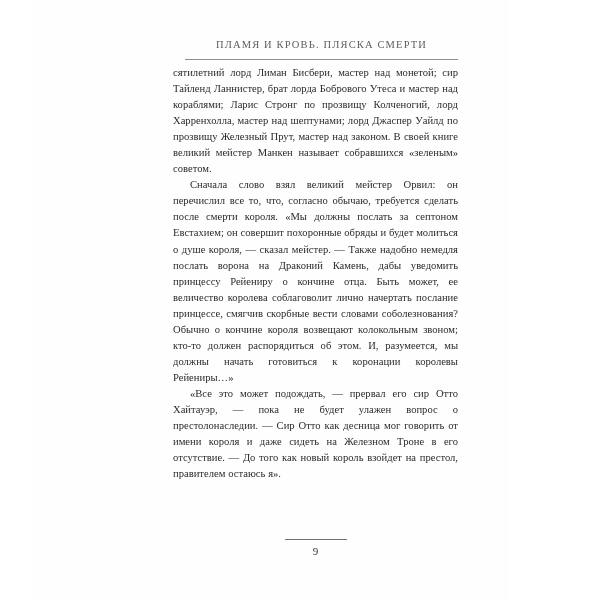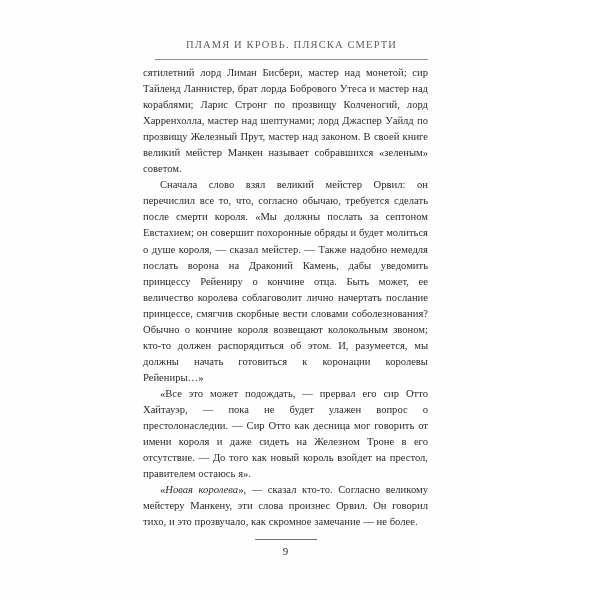--- a/index.html
+++ b/index.html
@@ -13,20 +13,21 @@
     font-family: "Liberation Serif", "DejaVu Serif", serif;
     overflow: hidden;
   }
 
   .page {
     position: relative;
     width: 479px;
     height: 600px;
     background: #fefefe;
     box-sizing: border-box;
+    margin-left: 30px;
   }
 
   
   .running-head {
     position: absolute;
     left: 155px;
     top: 38px;
     width: 273px;
     text-align: center;
   }
@@ -104,21 +105,20 @@
 
   <div class="running-head">
     <span class="running-head-text">ПЛАМЯ И КРОВЬ. ПЛЯСКА СМЕРТИ</span>
   </div>
   <div class="head-rule"></div>
 
   <div class="textblock">
     <p class="para first">сятилетний лорд Лиман Бисбери, мастер над монетой; сир Тайленд Ланнистер, брат лорда Бобрового Утеса и мастер над кораблями; Ларис Стронг по прозвищу Колченогий, лорд Харренхолла, мастер над шептунами; лорд Джаспер Уайлд по прозвищу Железный Прут, мастер над законом. В своей книге великий мейстер Манкен называет собравшихся «зеленым» советом.</p>
     <p class="para">Сначала слово взял великий мейстер Орвил: он перечислил все то, что, согласно обычаю, требуется сделать после смерти короля. «Мы должны послать за септоном Евстахием; он совершит похоронные обряды и будет молиться о душе короля, — сказал мейстер. — Также надобно немедля послать ворона на Драконий Камень, дабы уведомить принцессу Рейениру о кончине отца. Быть может, ее величество королева соблаговолит лично начертать послание принцессе, смягчив скорбные вести словами соболезнования? Обычно о кончине короля возвещают колокольным звоном; кто-то должен распорядиться об этом. И, разумеется, мы должны начать готовиться к коронации королевы Рейениры…»</p>
     <p class="para">«Все это может подождать, — прервал его сир Отто Хайтауэр, — пока не будет улажен вопрос о престолонаследии. — Сир Отто как десница мог говорить от имени короля и даже сидеть на Железном Троне в его отсутствие. — До того как новый король взойдет на престол, правителем остаюсь я».</p>
-    <p class="para"><span>«</span><em>Новая королева</em><span>», — сказал кто-то. Согласно великому мейстеру Манкену, эти слова произнес Орвил. Он говорил тихо, и это прозвучало, как скромное замечание — не более.</span></p>
   </div>
 
   <div class="end-rule"></div>
 
   <div class="folio">
     <span class="folio-num">9</span>
   </div>
 
 </div>
 

